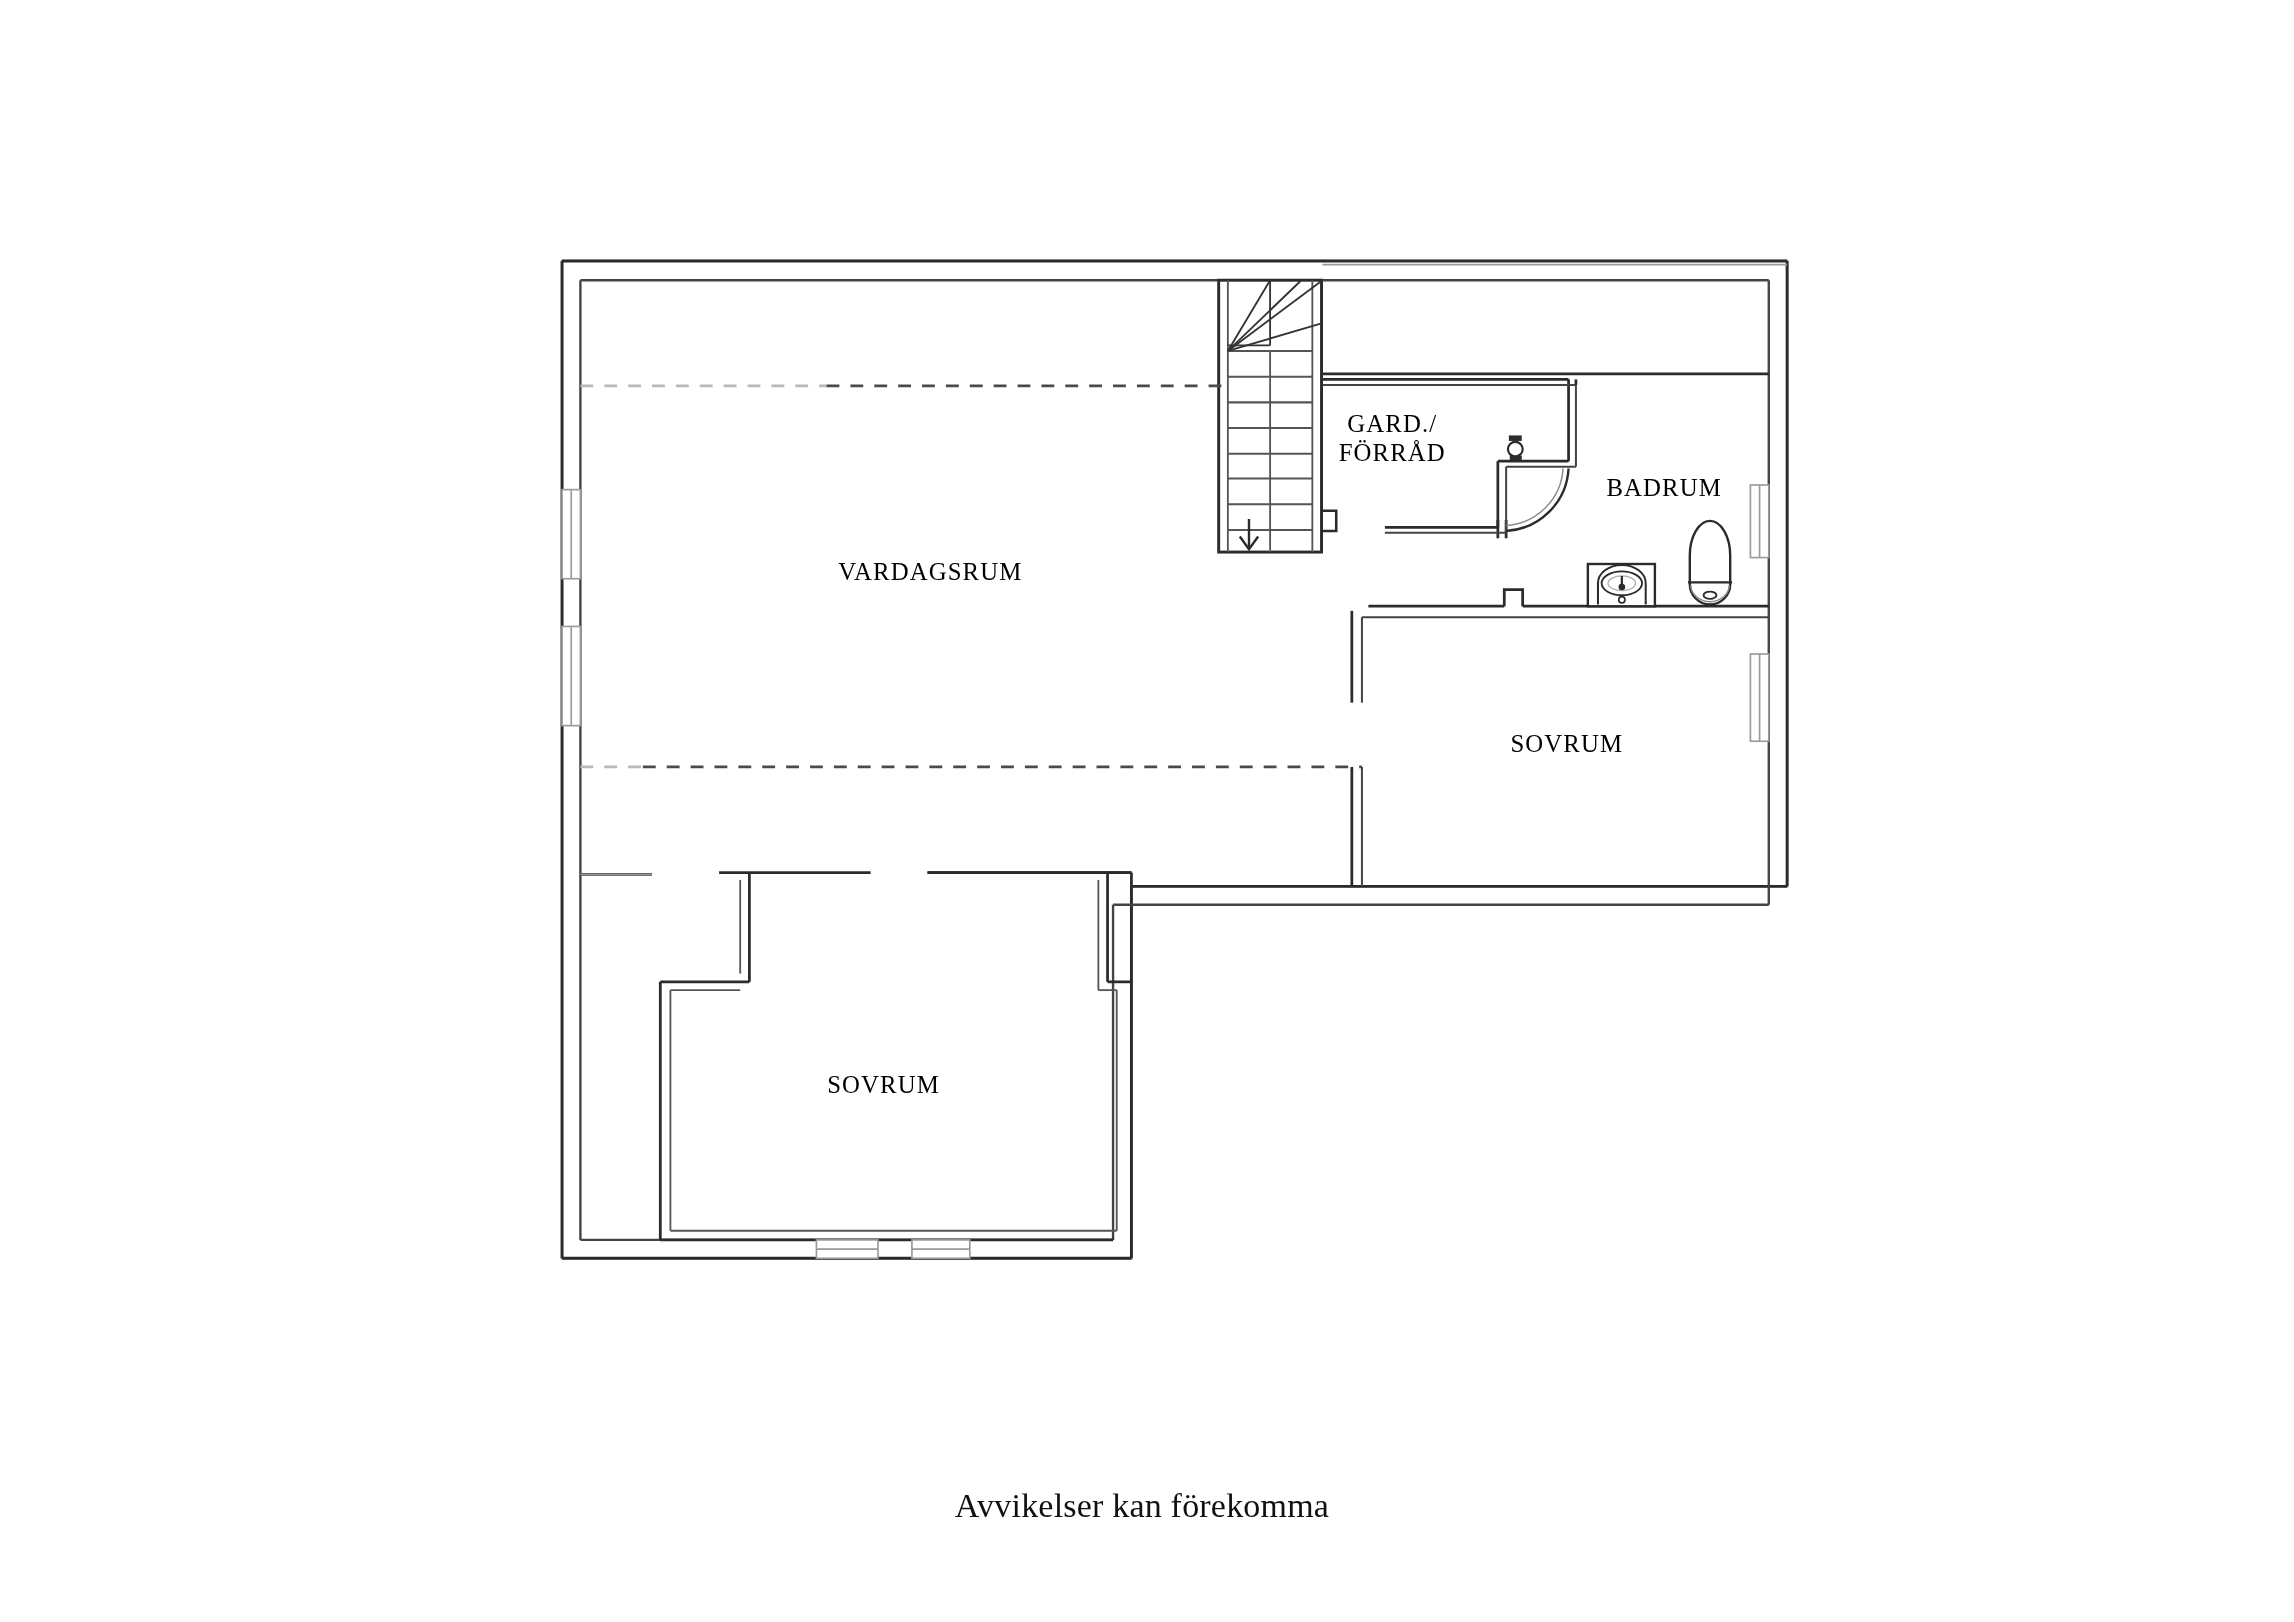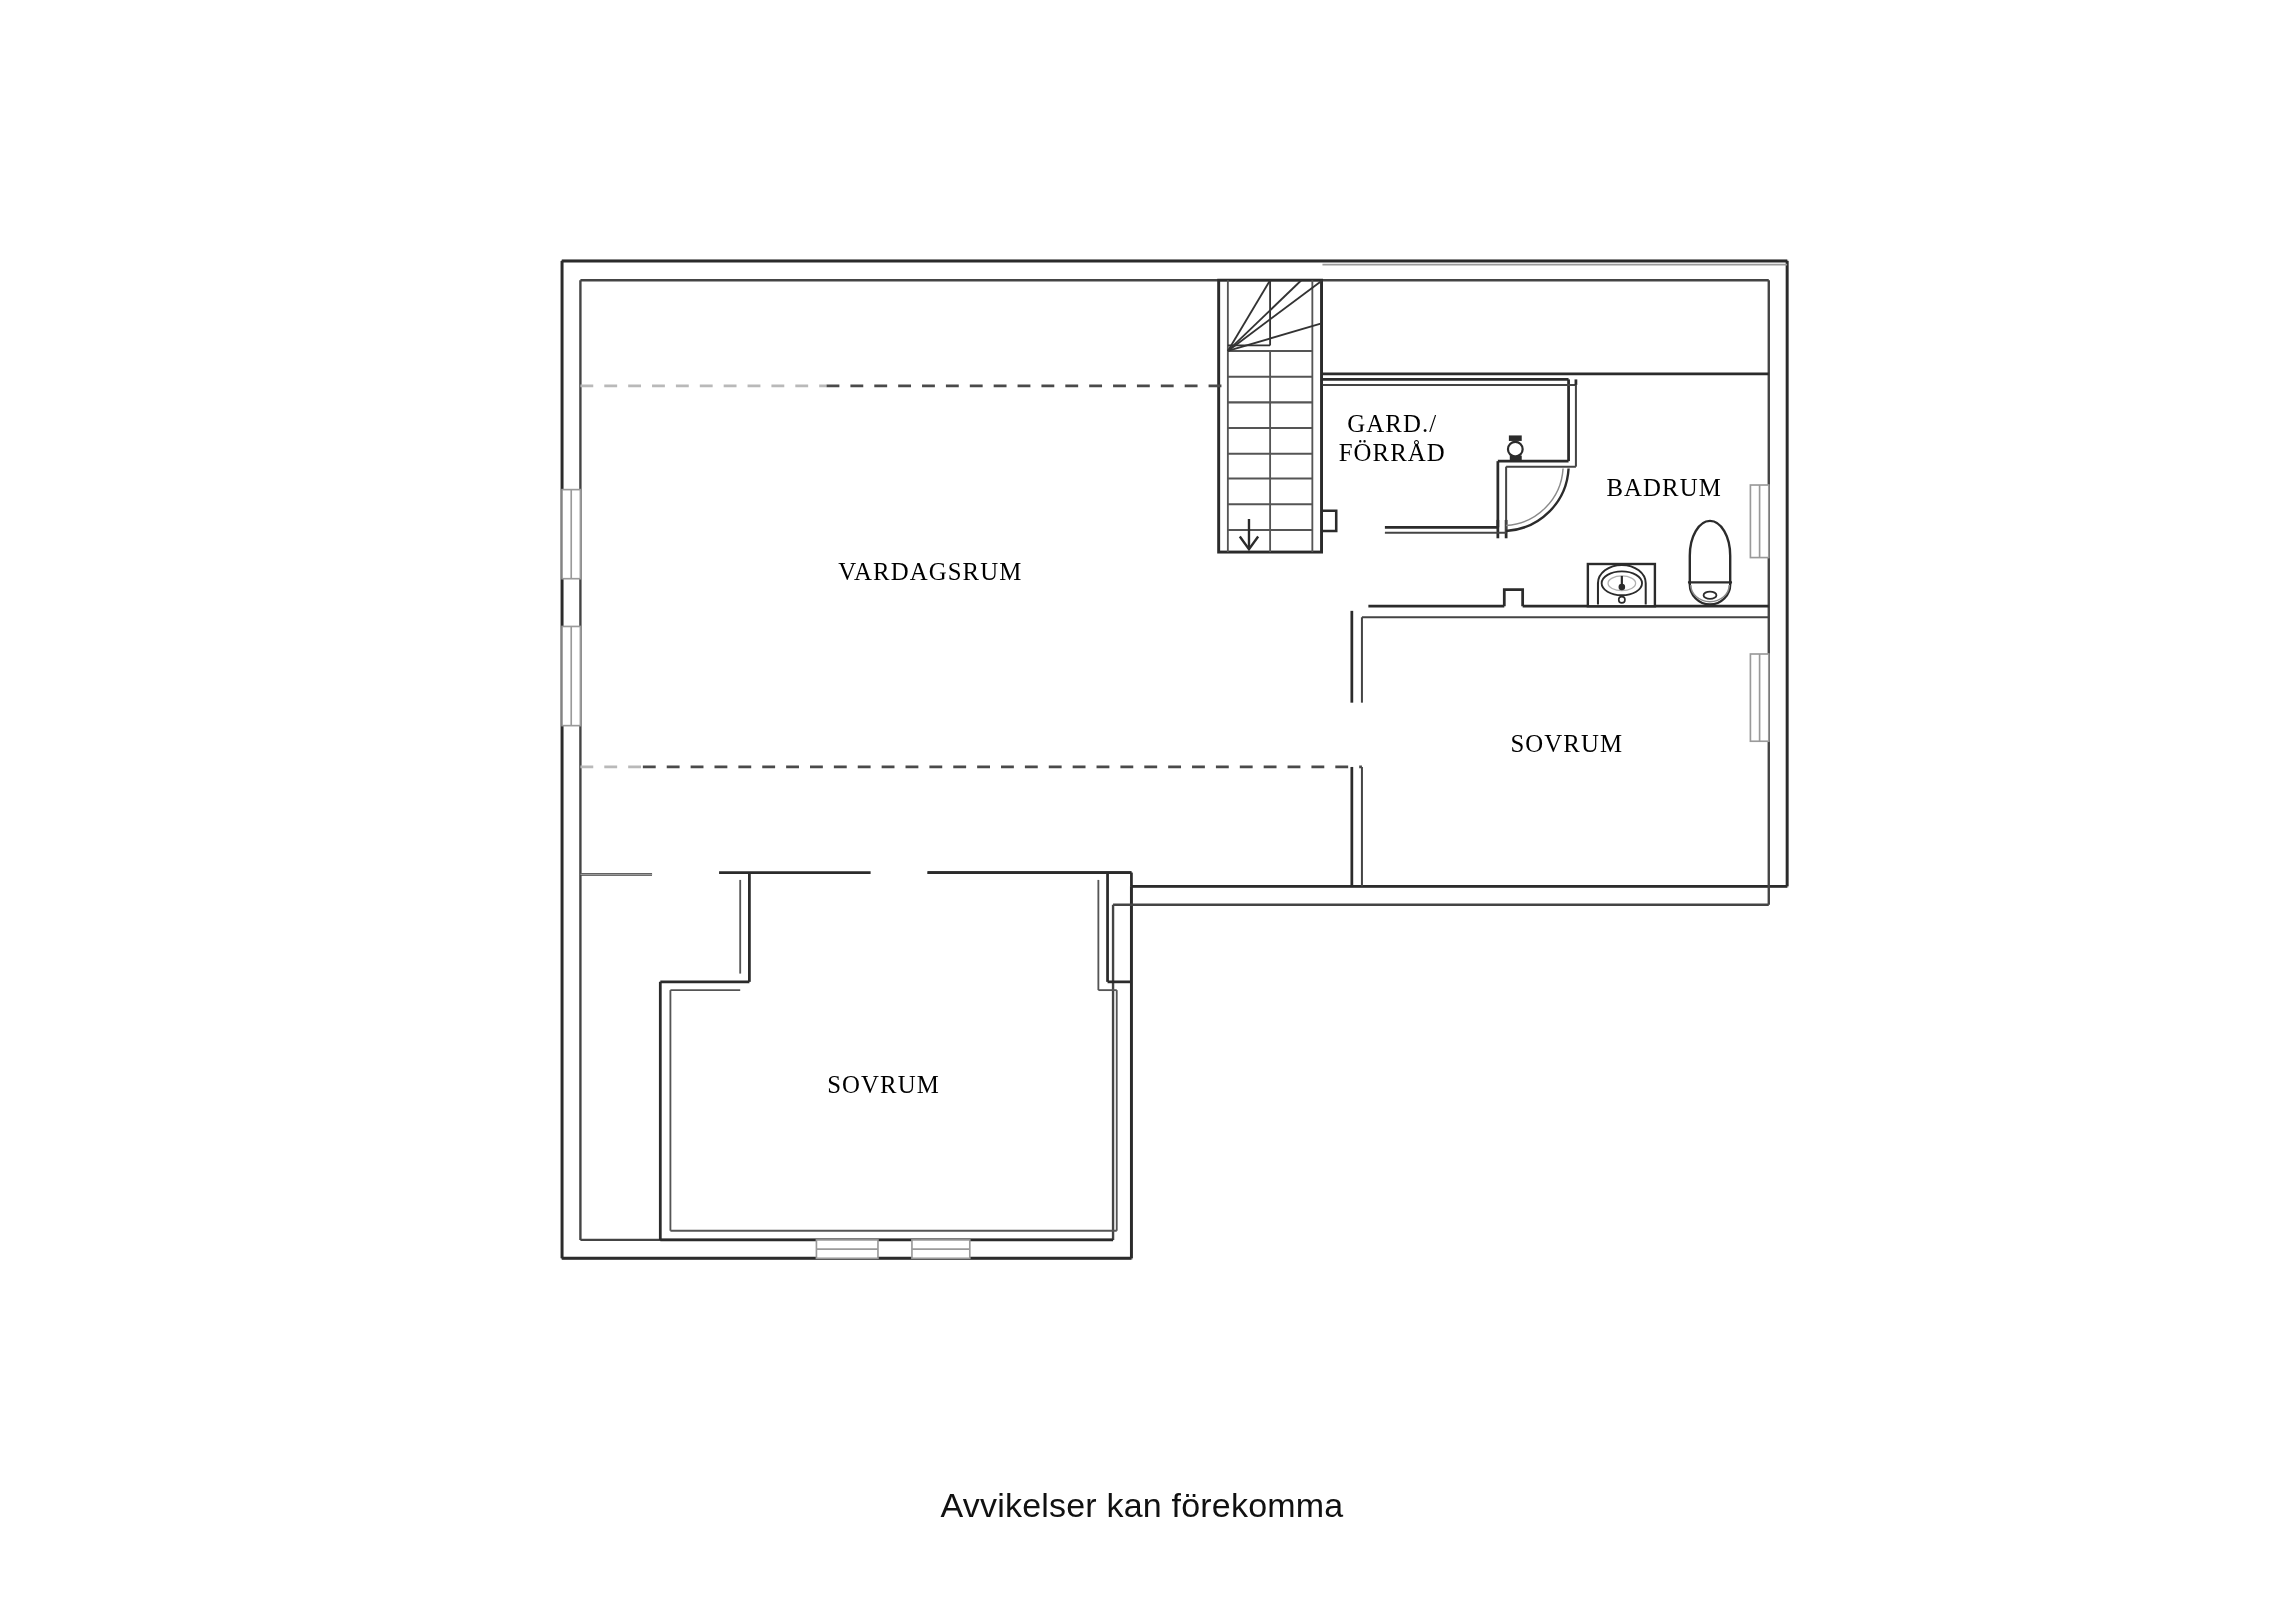--- a/index.html
+++ b/index.html
@@ -44,20 +44,21 @@
     width: 2295px;
     text-align: center;
     font-family: "Liberation Sans", "DejaVu Sans", sans-serif;
     font-size: 34px;
     color: #111111;
     letter-spacing: 0.2px;
   }
   .caption-inner {
     display: inline-block;
     transform: translateX(-5.5px);
+    font-family: Liberation Serif, serif;
   }
 </style>
 </head>
 <body>
 
 <div id="plan-wrap">
 
   <svg id="floorplan" viewBox="0 0 2499 1767">
 
     <g fill="none" stroke="#9a9a9a" stroke-width="2.4">

